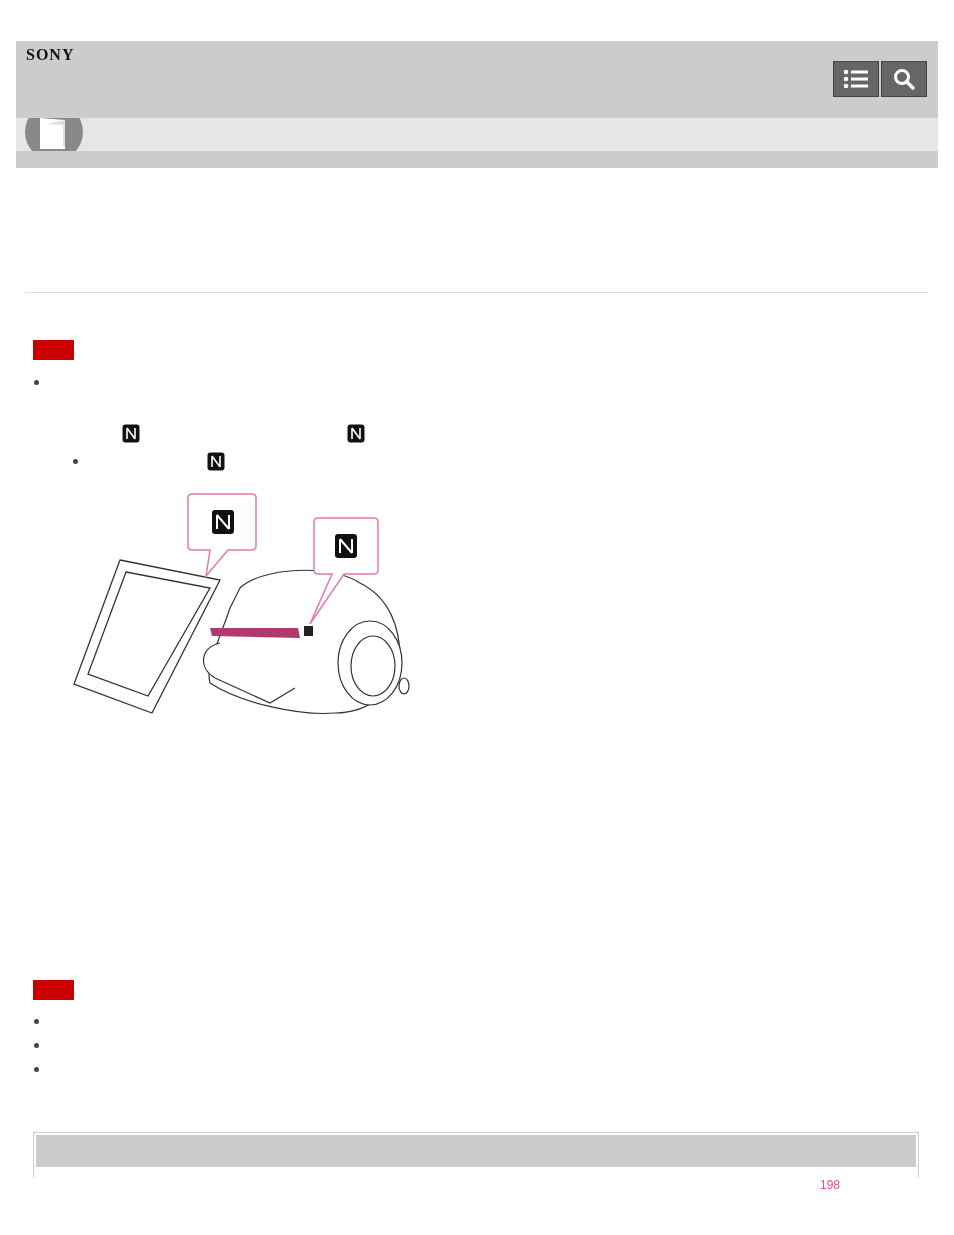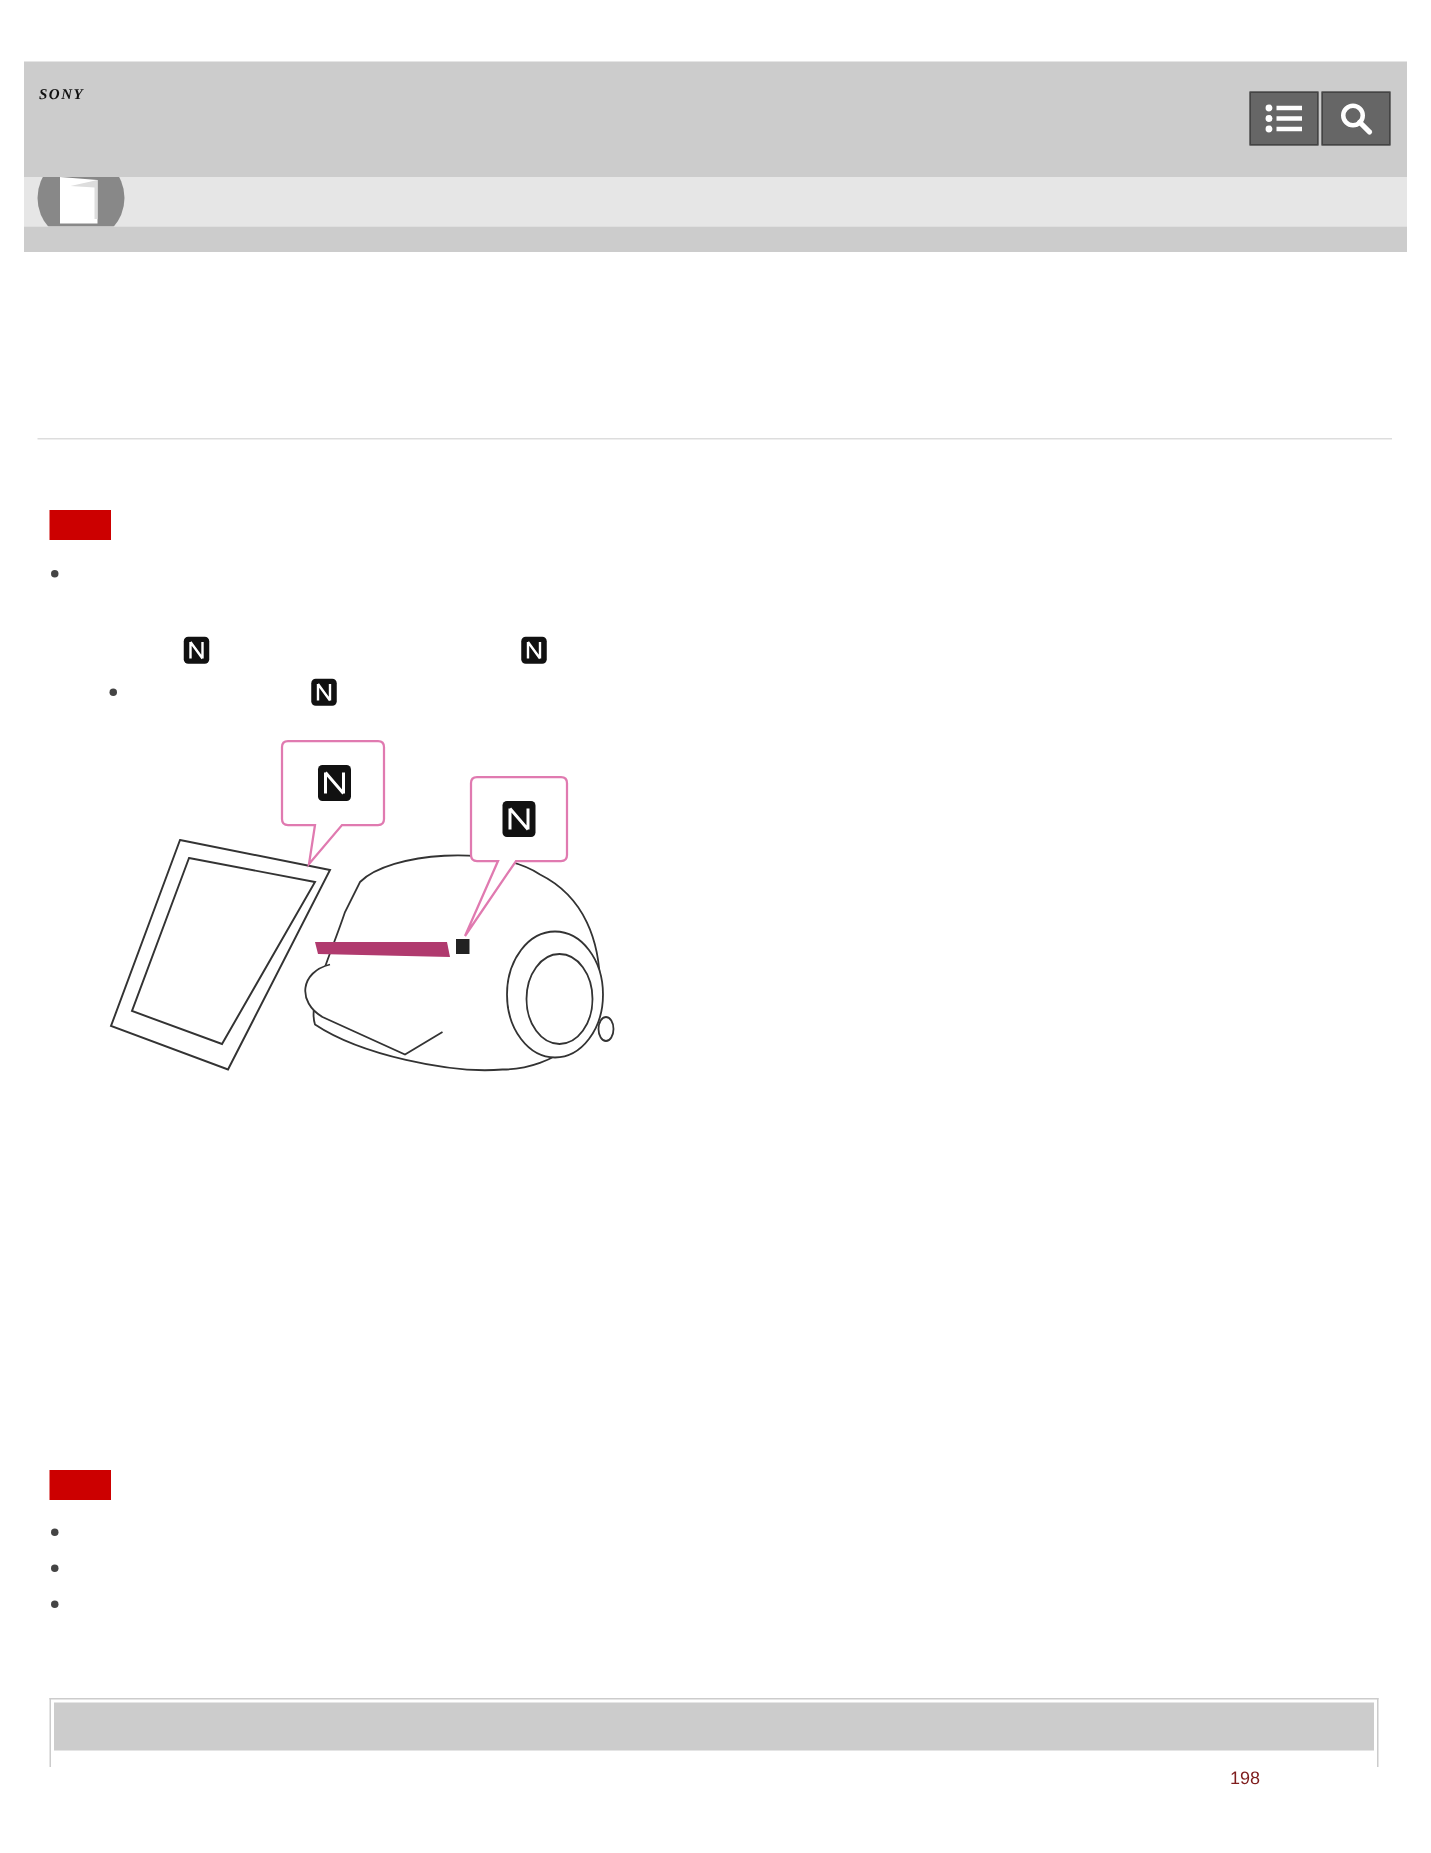--- a/index.html
+++ b/index.html
@@ -1,32 +1,32 @@
 <!DOCTYPE html>
 <html><head>
   <meta charset="utf-8">
   <style>
     html, body { margin: 0; padding: 0; background: #ffffff; }
     body { width: 954px; height: 1235px; position: relative; font-family: "Liberation Sans", sans-serif; color: #333; overflow: hidden; }
     .abs { position: absolute; }
     .header-top { left: 16px; top: 41px; width: 922px; height: 77px; background: #cccccc; }
-    .sony-logo { left: 26px; top: 58px; font-family: "Liberation Serif", serif; font-weight: bold; font-size: 10px; letter-spacing: 1px; color: #111; font-style: italic; }
+    .sony-logo { left: 26px; top: 46px; font-family: "Liberation Serif", serif; font-weight: bold; font-size: 16px; letter-spacing: 1px; color: #111; }
     .btn { top: 61px; width: 46px; height: 36px; background: #666666; border: 1px solid #444; box-sizing: border-box; display: flex; align-items: center; justify-content: center; cursor: pointer; }
     .btn-toc { left: 833px; }
     .btn-search { left: 881px; }
     .header-mid { left: 16px; top: 118px; width: 922px; height: 33px; background: #e6e6e6; overflow: hidden; }
     .header-bot { left: 16px; top: 151px; width: 922px; height: 17px; background: #cccccc; }
     .book-icon { left: 9px; top: -15px; width: 58px; height: 58px; border-radius: 50%; background: #888888; overflow: hidden; }
     .divider { left: 25px; top: 292px; width: 903px; height: 1px; background: #dddddd; }
     .note-badge { width: 41px; height: 20px; background: #cc0000; }
     .bullet { width: 5px; height: 5px; border-radius: 50%; background: #444; }
     .nfc { width: 18px; height: 19px; }
     .footer-box { left: 33px; top: 1132px; width: 886px; height: 46px; border: 1px solid #cccccc; border-bottom: none; box-sizing: border-box; }
     .footer-bar { left: 2px; top: 2px; right: 2px; height: 32px; background: #cccccc; }
-    .page-num { left: 820px; top: 1178px; font-size: 12px; color: #7f1d1d; }
+    .page-num { left: 820px; top: 1178px; font-size: 12px; color: #ec4899; }
   </style>
 </head>
 <body>
 
 <div class="abs header-top"></div>
 <div class="abs sony-logo">SONY</div>
 
 <div class="abs btn btn-toc">
   <svg width="26" height="20" viewBox="0 0 26 20">
     <circle cx="3" cy="3" r="2.3" fill="#fff"></circle>

